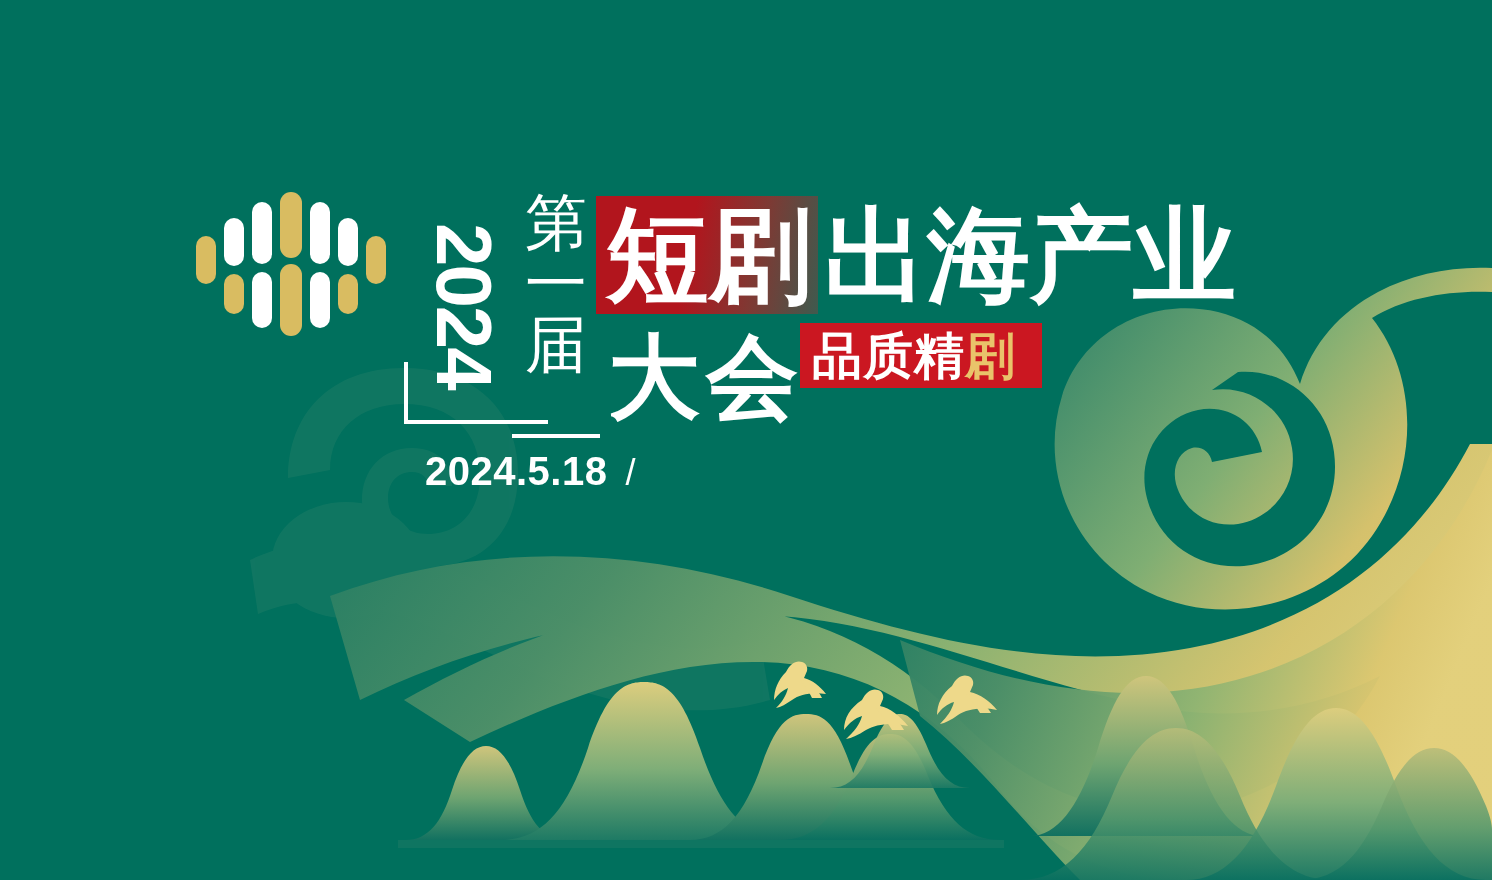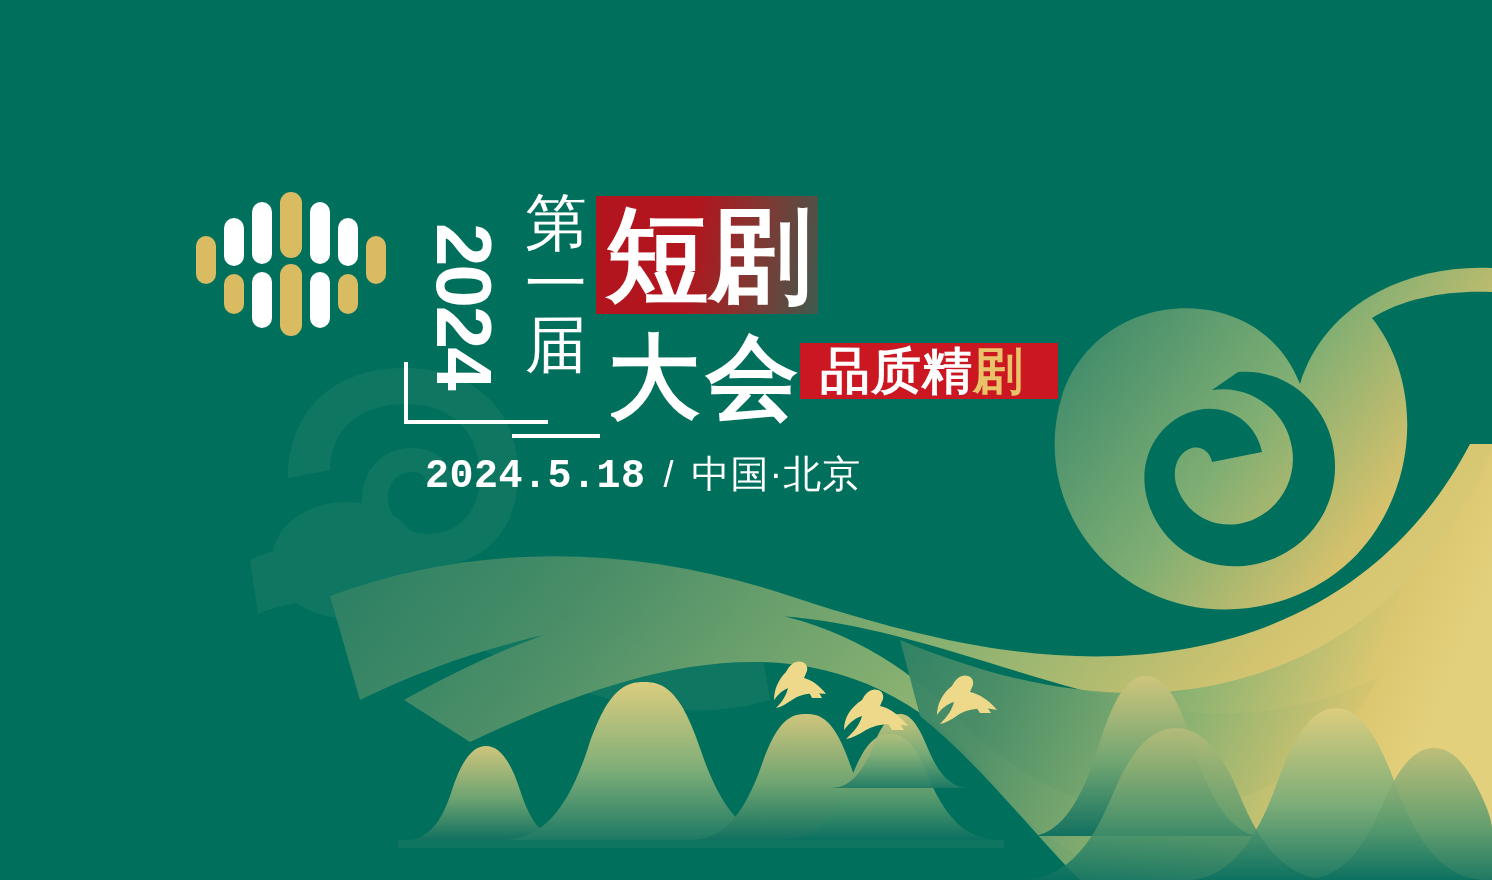--- a/index.html
+++ b/index.html
@@ -148,27 +148,26 @@
     letter-spacing: 6px;
     font-family: "Liberation Sans", "DejaVu Sans", sans-serif;
     white-space: nowrap;
   }
 
   
   #slogan-banner {
     position: absolute;
     left: 800px;
     top: 323px;
-    height: 56px;
-    padding: 0 20px;
+    height: 65px;
+    padding: 0 12px;
     background: #cb1721;
     display: flex;
     align-items: center;
     justify-content: center;
-    margin-top: 20px;
   }
   .slogan-text {
     color: #ffffff;
     font-size: 50px;
     font-weight: 700;
     letter-spacing: 1px;
     line-height: 1;
     white-space: nowrap;
     font-family: "Liberation Sans", "DejaVu Sans", sans-serif;
   }
@@ -182,21 +181,21 @@
     top: 449px;
     display: flex;
     align-items: baseline;
     color: #ffffff;
     white-space: nowrap;
   }
   #meta-date {
     font-size: 40px;
     font-weight: 700;
     letter-spacing: 0.5px;
-    font-family: Liberation Mono, monospace;
+    font-family: Liberation Sans, sans-serif;
   }
   #meta-sep {
     font-size: 36px;
     font-weight: 400;
     margin: 0 18px;
   }
   #meta-place {
     font-size: 38px;
     font-weight: 500;
     letter-spacing: 1px;
@@ -471,31 +470,33 @@
     <span class="ordinal-char">第</span>
     <span class="ordinal-char">一</span>
     <span class="ordinal-char">届</span>
     <span id="ordinal-underline"></span>
   </div>
 
   <div id="title-line-1">
     <div id="title-hl-wrap">
       <span class="title-big">短剧</span>
     </div>
+    <div id="title-rest">
+      <span class="title-big">出海产业</span>
+    </div>
   </div>
 
   <div id="title-line-2">
     <span id="title-line2-text">大会</span>
   </div>
 
   <div id="slogan-banner">
     <span class="slogan-text">品质精</span>
     <span class="slogan-text slogan-accent">剧</span>
     <span class="slogan-gap"></span>
   </div>
 
   <div id="meta-line">
     <span id="meta-date">2024.5.18</span>
     <span id="meta-sep">/</span>
-    <span id="meta-place">中国·北京</span>
   </div>
 
 </div>
 
 </body></html>

